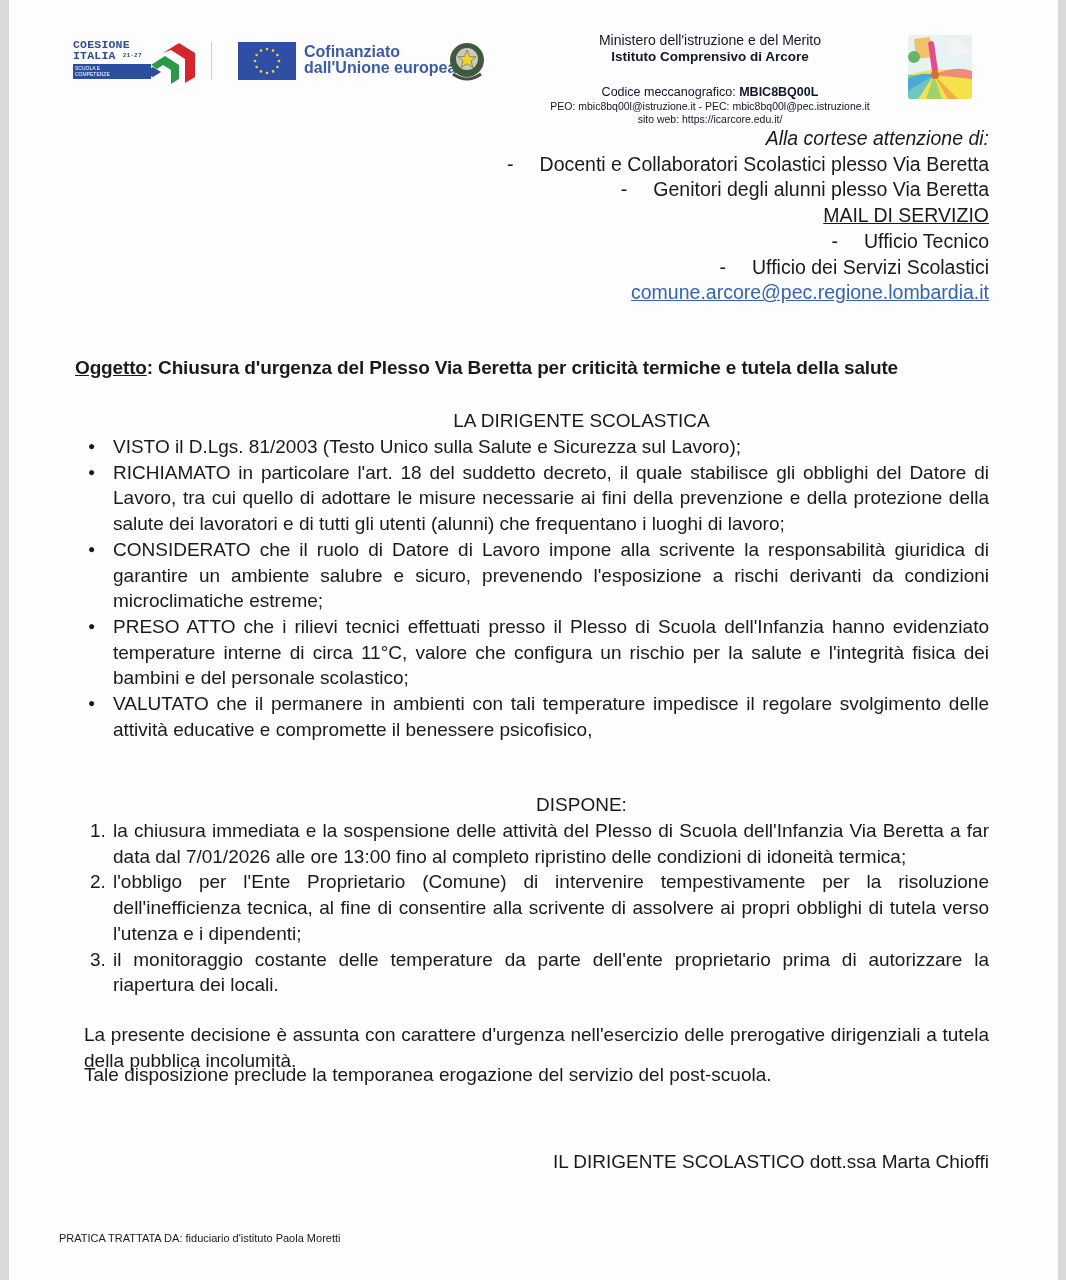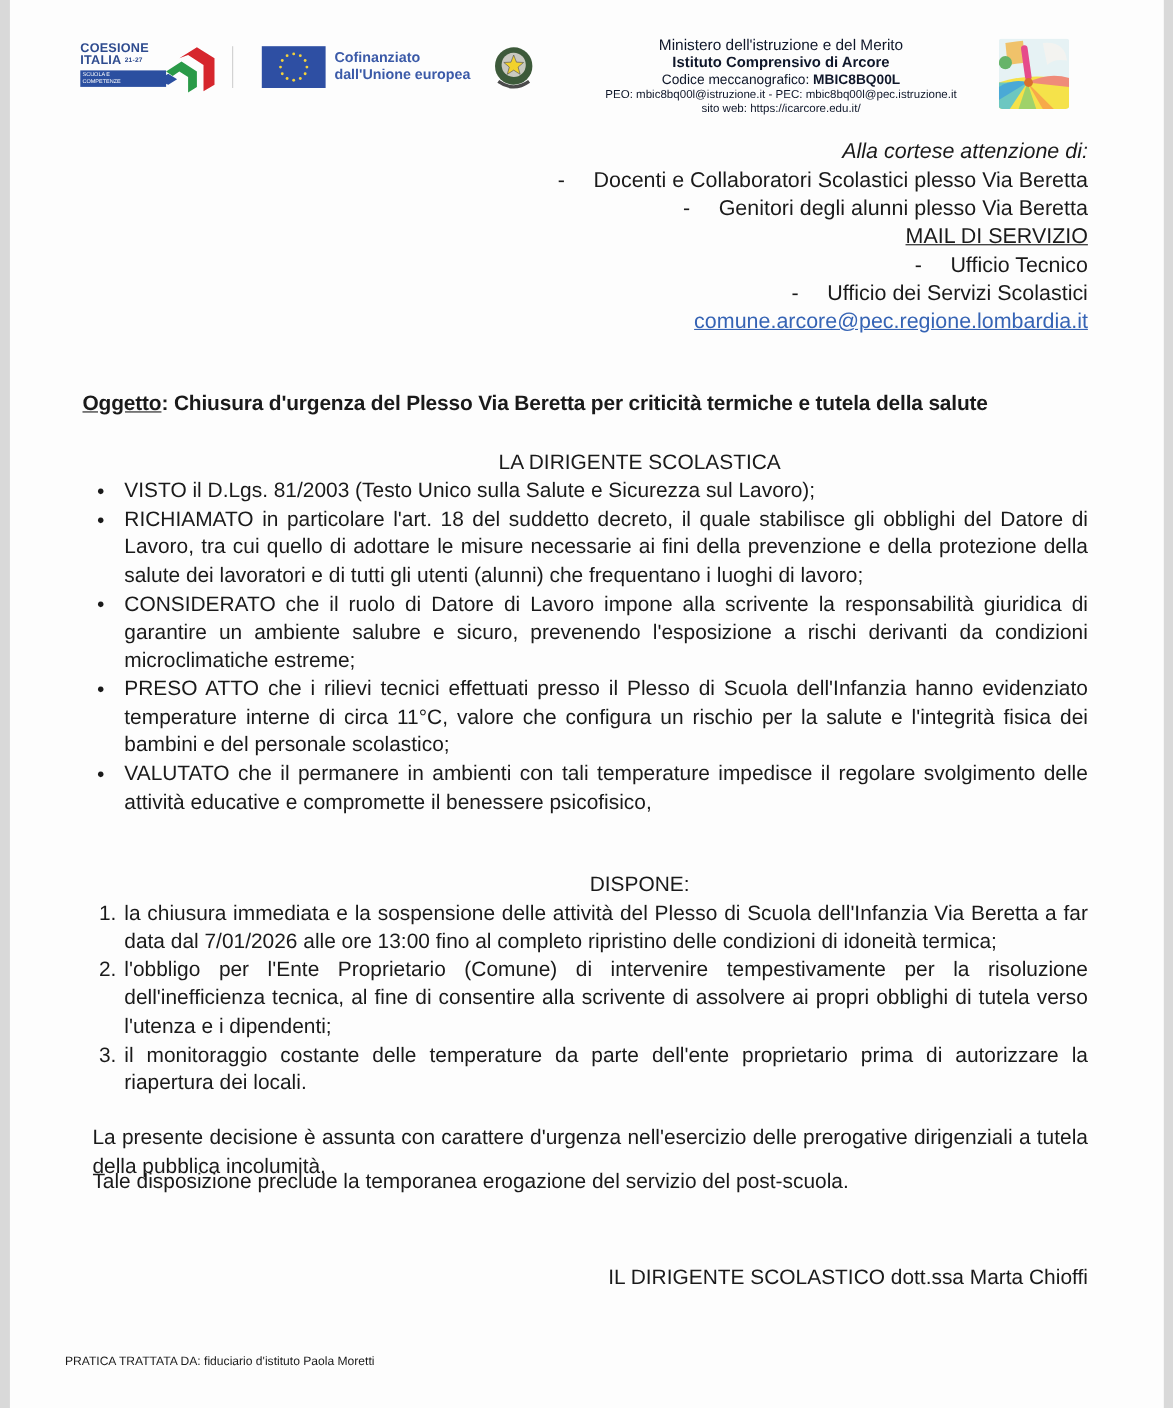--- a/index.html
+++ b/index.html
@@ -9,32 +9,32 @@
     font-family: "Liberation Sans", sans-serif;
     color: #1a1a1a;
   }
   .page {
     position: absolute; left: 9px; top: 0; width: 1049px; height: 1280px;
     background: #fdfdfd;
   }
   .abs { position: absolute; }
   
   .coesione { left: 73px; top: 39px; width: 130px; height: 46px; }
-  .coesione .t1, .coesione .t2 { font-weight: bold; color: #2f4c8f; font-size: 11.5px; line-height: 11px; letter-spacing: 0.2px; }
+  .coesione .t1, .coesione .t2 { font-weight: bold; color: #2f4c8f; font-size: 11.5px; line-height: 11px; letter-spacing: 0.2px; font-family: Liberation Mono, monospace; }
   .coesione .t2 small { font-size: 6px; vertical-align: top; }
   .coesione .bar { position:absolute; top: 25px; left: 0; width: 78px; height: 15px; background: #2b4fa0; color:#fff; font-size: 5px; line-height: 6px; padding: 1px 2px; box-sizing: border-box; }
   .coesione svg { position: absolute; left: 70px; top: 0; }
   .divider { left: 211px; top: 42px; width: 1px; height: 38px; background: #cfcfcf; }
   .eu-flag { left: 238px; top: 42px; width: 58px; height: 38px; background: #2e4fa3; }
-  .eu-text { left: 304px; top: 44px; font-size: 13px; line-height: 16px; font-weight: bold; color: #3b5aa8; }
+  .eu-text { left: 304px; top: 44px; font-size: 16px; line-height: 16px; font-weight: bold; color: #3b5aa8; }
   .emblem { left: 447px; top: 40px; width: 40px; height: 44px; }
   .ministry { left: 510px; top: 32px; width: 400px; text-align: center; color: #0f172a; }
   .ministry .l1 { font-size: 14px; line-height: 17px; }
   .ministry .l2 { font-size: 13.5px; line-height: 16px; font-weight: bold; }
-  .ministry .l3 { font-size: 12.5px; line-height: 15px; }
+  .ministry .l3 { font-size: 12.5px; line-height: 15px; margin-top: 20px; }
   .ministry .l3 b { font-weight: bold; }
   .ministry .l4 { font-size: 10.5px; line-height: 13px; }
   .ministry .l5 { font-size: 10.5px; line-height: 13px; }
   .school-logo { left: 908px; top: 35px; width: 64px; height: 64px; border-radius: 3px; overflow: hidden; }
 
   
   .addr { left: 470px; top: 126px; width: 519px; text-align: right; font-size: 19.5px; line-height: 25.7px; }
   .addr .row { white-space: nowrap; }
   .addr .dash { display: inline-block; margin-right: 26px; }
   .addr .ital { font-style: italic; }

